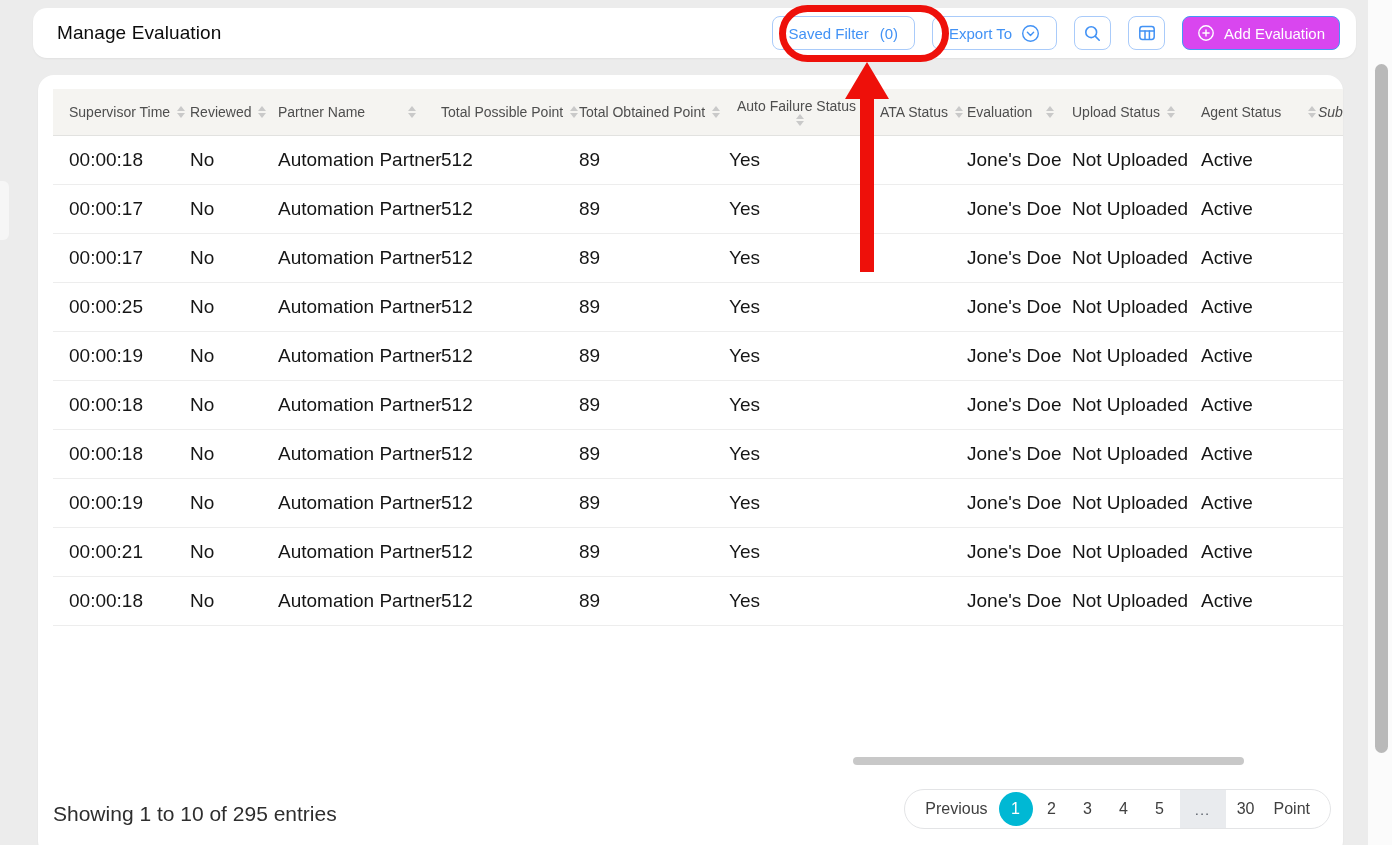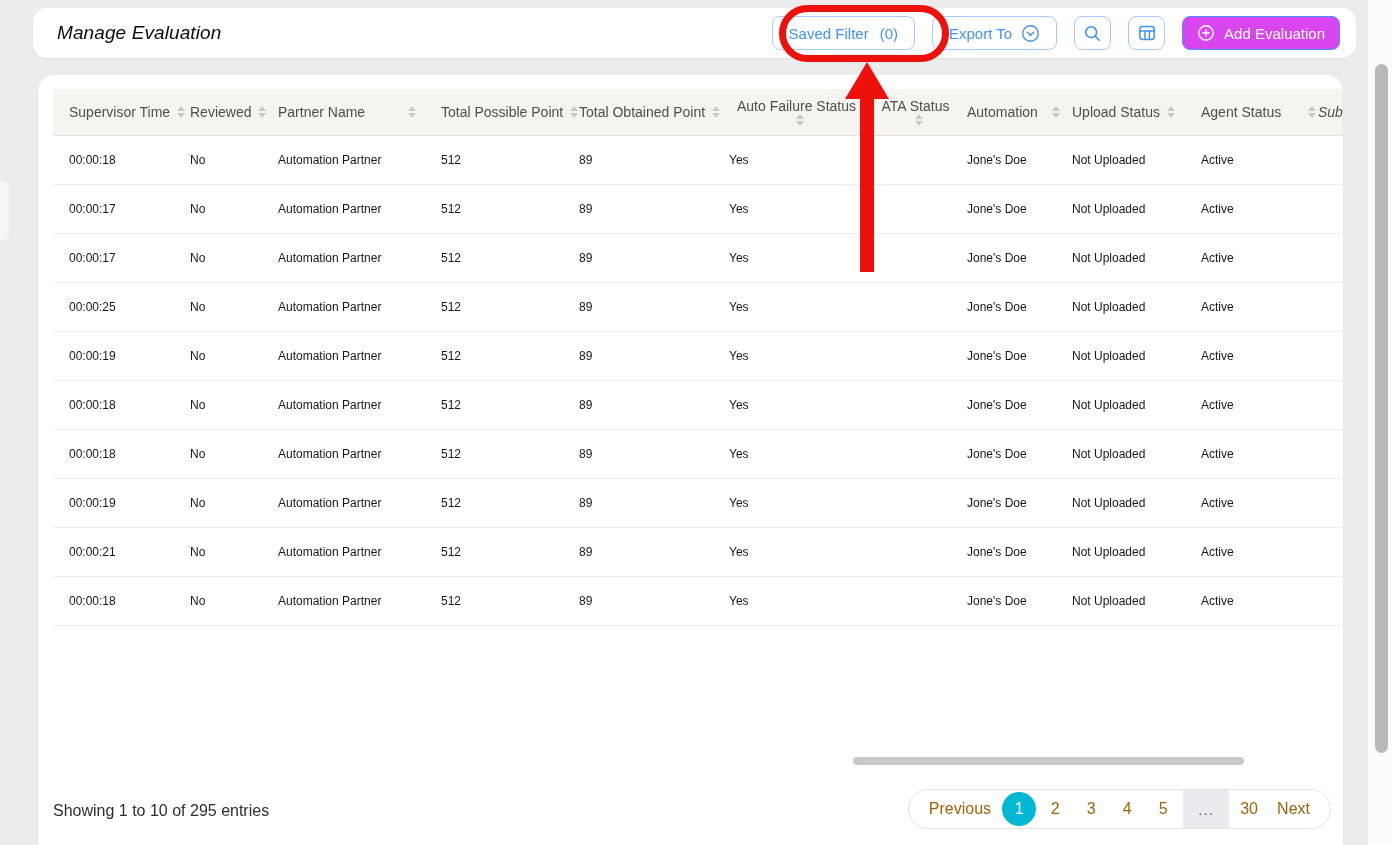--- a/index.html
+++ b/index.html
@@ -3,21 +3,21 @@
 <meta charset="utf-8">
 <style>
   * { margin:0; padding:0; box-sizing:border-box; }
   html,body { width:1392px; height:845px; overflow:hidden;
     font-family:"Liberation Sans", sans-serif; background:#ececec; }
 
   
   .header-card { position:absolute; left:33px; top:8px; width:1323px; height:50px;
     background:#fff; border-radius:14px; box-shadow:0 1px 2px rgba(0,0,0,.05);
     display:flex; align-items:center; justify-content:space-between; padding:0 16px 0 24px; }
-  .page-title { font-size:19px; color:#0c0c0c; letter-spacing:.1px;font-style:italic; }
+  .page-title { font-size:19px; color:#0c0c0c; letter-spacing:.1px; }
   .actions { display:flex; align-items:center; gap:17px; }
   .btn { display:inline-flex; align-items:center; justify-content:center; gap:9px;
     height:34px; border-radius:8px; font-size:15px; font-family:inherit;
     background:#fff; border:1px solid #a9cbfa; color:#4292f5; padding:0 16px; cursor:pointer; }
   .btn .count { margin-left:2px; }
   .icon-btn { width:37px; padding:0; }
   .btn.primary { background:#d946ef; border-color:#4496f6; color:#fff; padding:0 14px; }
   .btn svg { flex:0 0 auto; }
 
   
@@ -31,49 +31,49 @@
 
   
   .table-card { position:absolute; left:38px; top:75px; width:1305px; height:782px;
     background:#fff; border-radius:16px; box-shadow:0 1px 2px rgba(0,0,0,.05);
     overflow:hidden; }
   .thead { margin:14px 0 0 15px; height:47px; background:#f5f4f1;
     display:flex; align-items:center; border-bottom:1px solid #e2e2e0;
     font-size:14px; color:#4e4e4e; width:1330px; }
   .hcell { display:flex; align-items:center; padding-left:16px; flex:0 0 auto; white-space:nowrap; }
   .row { margin-left:15px; height:49px; display:flex; align-items:center;
-    border-bottom:1px solid #ededed; font-size:12px; color:#161616; width:1330px; }
+    border-bottom:1px solid #ededed; font-size:19px; color:#161616; width:1330px; }
   .cell { padding-left:16px; flex:0 0 auto; white-space:nowrap; }
   .hcell:nth-child(1), .cell:nth-child(1)  { width:121px; }
   .hcell:nth-child(2), .cell:nth-child(2)  { width:88px; }
   .hcell:nth-child(3), .cell:nth-child(3)  { width:163px; }
   .hcell:nth-child(4), .cell:nth-child(4)  { width:138px; }
   .hcell:nth-child(5), .cell:nth-child(5)  { width:150px; }
   .hcell:nth-child(6), .cell:nth-child(6)  { width:151px;flex-direction:column; }
-  .hcell:nth-child(7), .cell:nth-child(7)  { width:87px;flex-direction:column; }
+  .hcell:nth-child(7), .cell:nth-child(7)  { width:87px; }
   .hcell:nth-child(8), .cell:nth-child(8)  { width:105px; }
   .hcell:nth-child(9), .cell:nth-child(9)  { width:129px; }
   .hcell:nth-child(10), .cell:nth-child(10){ width:117px;gap:20px; }
   .hcell:nth-child(11), .cell:nth-child(11){ width:80px;font-style:italic; }
   .sort { display:inline-flex; flex-direction:column; gap:2px; margin-left:7px; }
   .hcell:nth-child(3) .sort { margin-left:auto; margin-right:9px; }
   .hcell:nth-child(8) .sort { margin-left:14px; }
   .sort i { width:0; height:0; border-left:4px solid transparent; border-right:4px solid transparent; }
   .sort i.up { border-bottom:5px solid #c9c9c9; }
   .sort i.dn { border-top:5px solid #c9c9c9; }
 
   
   .hscroll-thumb { position:absolute; left:815px; top:682px; width:391px; height:8px;
     background:#c8c8c8; border-radius:4px; }
-  .summary { position:absolute; left:15px; top:727px; font-size:16px; color:#2e2e2e; }
+  .summary { position:absolute; left:15px; top:727px; font-size:21px; color:#2e2e2e; }
   .pagination { position:absolute; right:12px; top:714px; height:40px;
     border:1px solid #e3e4e6; border-radius:20px; background:#fff;
     display:flex; align-items:center; padding:0 10px 0 10px; overflow:hidden; }
   .pagination button { border:none; background:transparent; font-family:inherit;
-    font-size:16px; color:#a16207; cursor:pointer; }
+    font-size:16px; color:#404040; cursor:pointer; }
   .nav-btn { padding:0 10px; }
   #pages { display:flex; align-items:center; height:100%; }
   .page { width:34px; height:34px; margin:0 1px; border-radius:50%;
     display:flex; align-items:center; justify-content:center; }
   .page.active { background:#00b8d4; color:#fff; }
   .page.ellipsis { width:46px; height:38px; border-radius:0; background:#e9ebee;
     color:#5c626b; font-size:15px; letter-spacing:1px; margin:0 2px; }
 
   
   .vtrack { position:absolute; right:0; top:0; width:24px; height:845px; background:#fbfbfb; }
@@ -181,21 +181,21 @@
         </span>
       </div>
       <div class="hcell">
         <span>ATA Status</span>
         <span class="sort">
           <i class="up"></i>
           <i class="dn"></i>
         </span>
       </div>
       <div class="hcell">
-        <span>Automation</span>
+        <span>Evaluation</span>
         <span class="sort">
           <i class="up"></i>
           <i class="dn"></i>
         </span>
       </div>
       <div class="hcell">
         <span>Upload Status</span>
         <span class="sort">
           <i class="up"></i>
           <i class="dn"></i>
@@ -352,20 +352,20 @@
     <button class="nav-btn">Previous</button>
     <div id="pages">
         <button class="page active">1</button>
         <button class="page">2</button>
         <button class="page">3</button>
         <button class="page">4</button>
         <button class="page">5</button>
         <button class="page ellipsis">...</button>
         <button class="page">30</button>
       </div>
-    <button class="nav-btn">Next</button>
+    <button class="nav-btn">Point</button>
   </div>
 </div>
 
 <div class="vtrack">
   <div class="vthumb"></div>
 </div>
 <div class="edge-tab"></div>
 
 </body></html>

